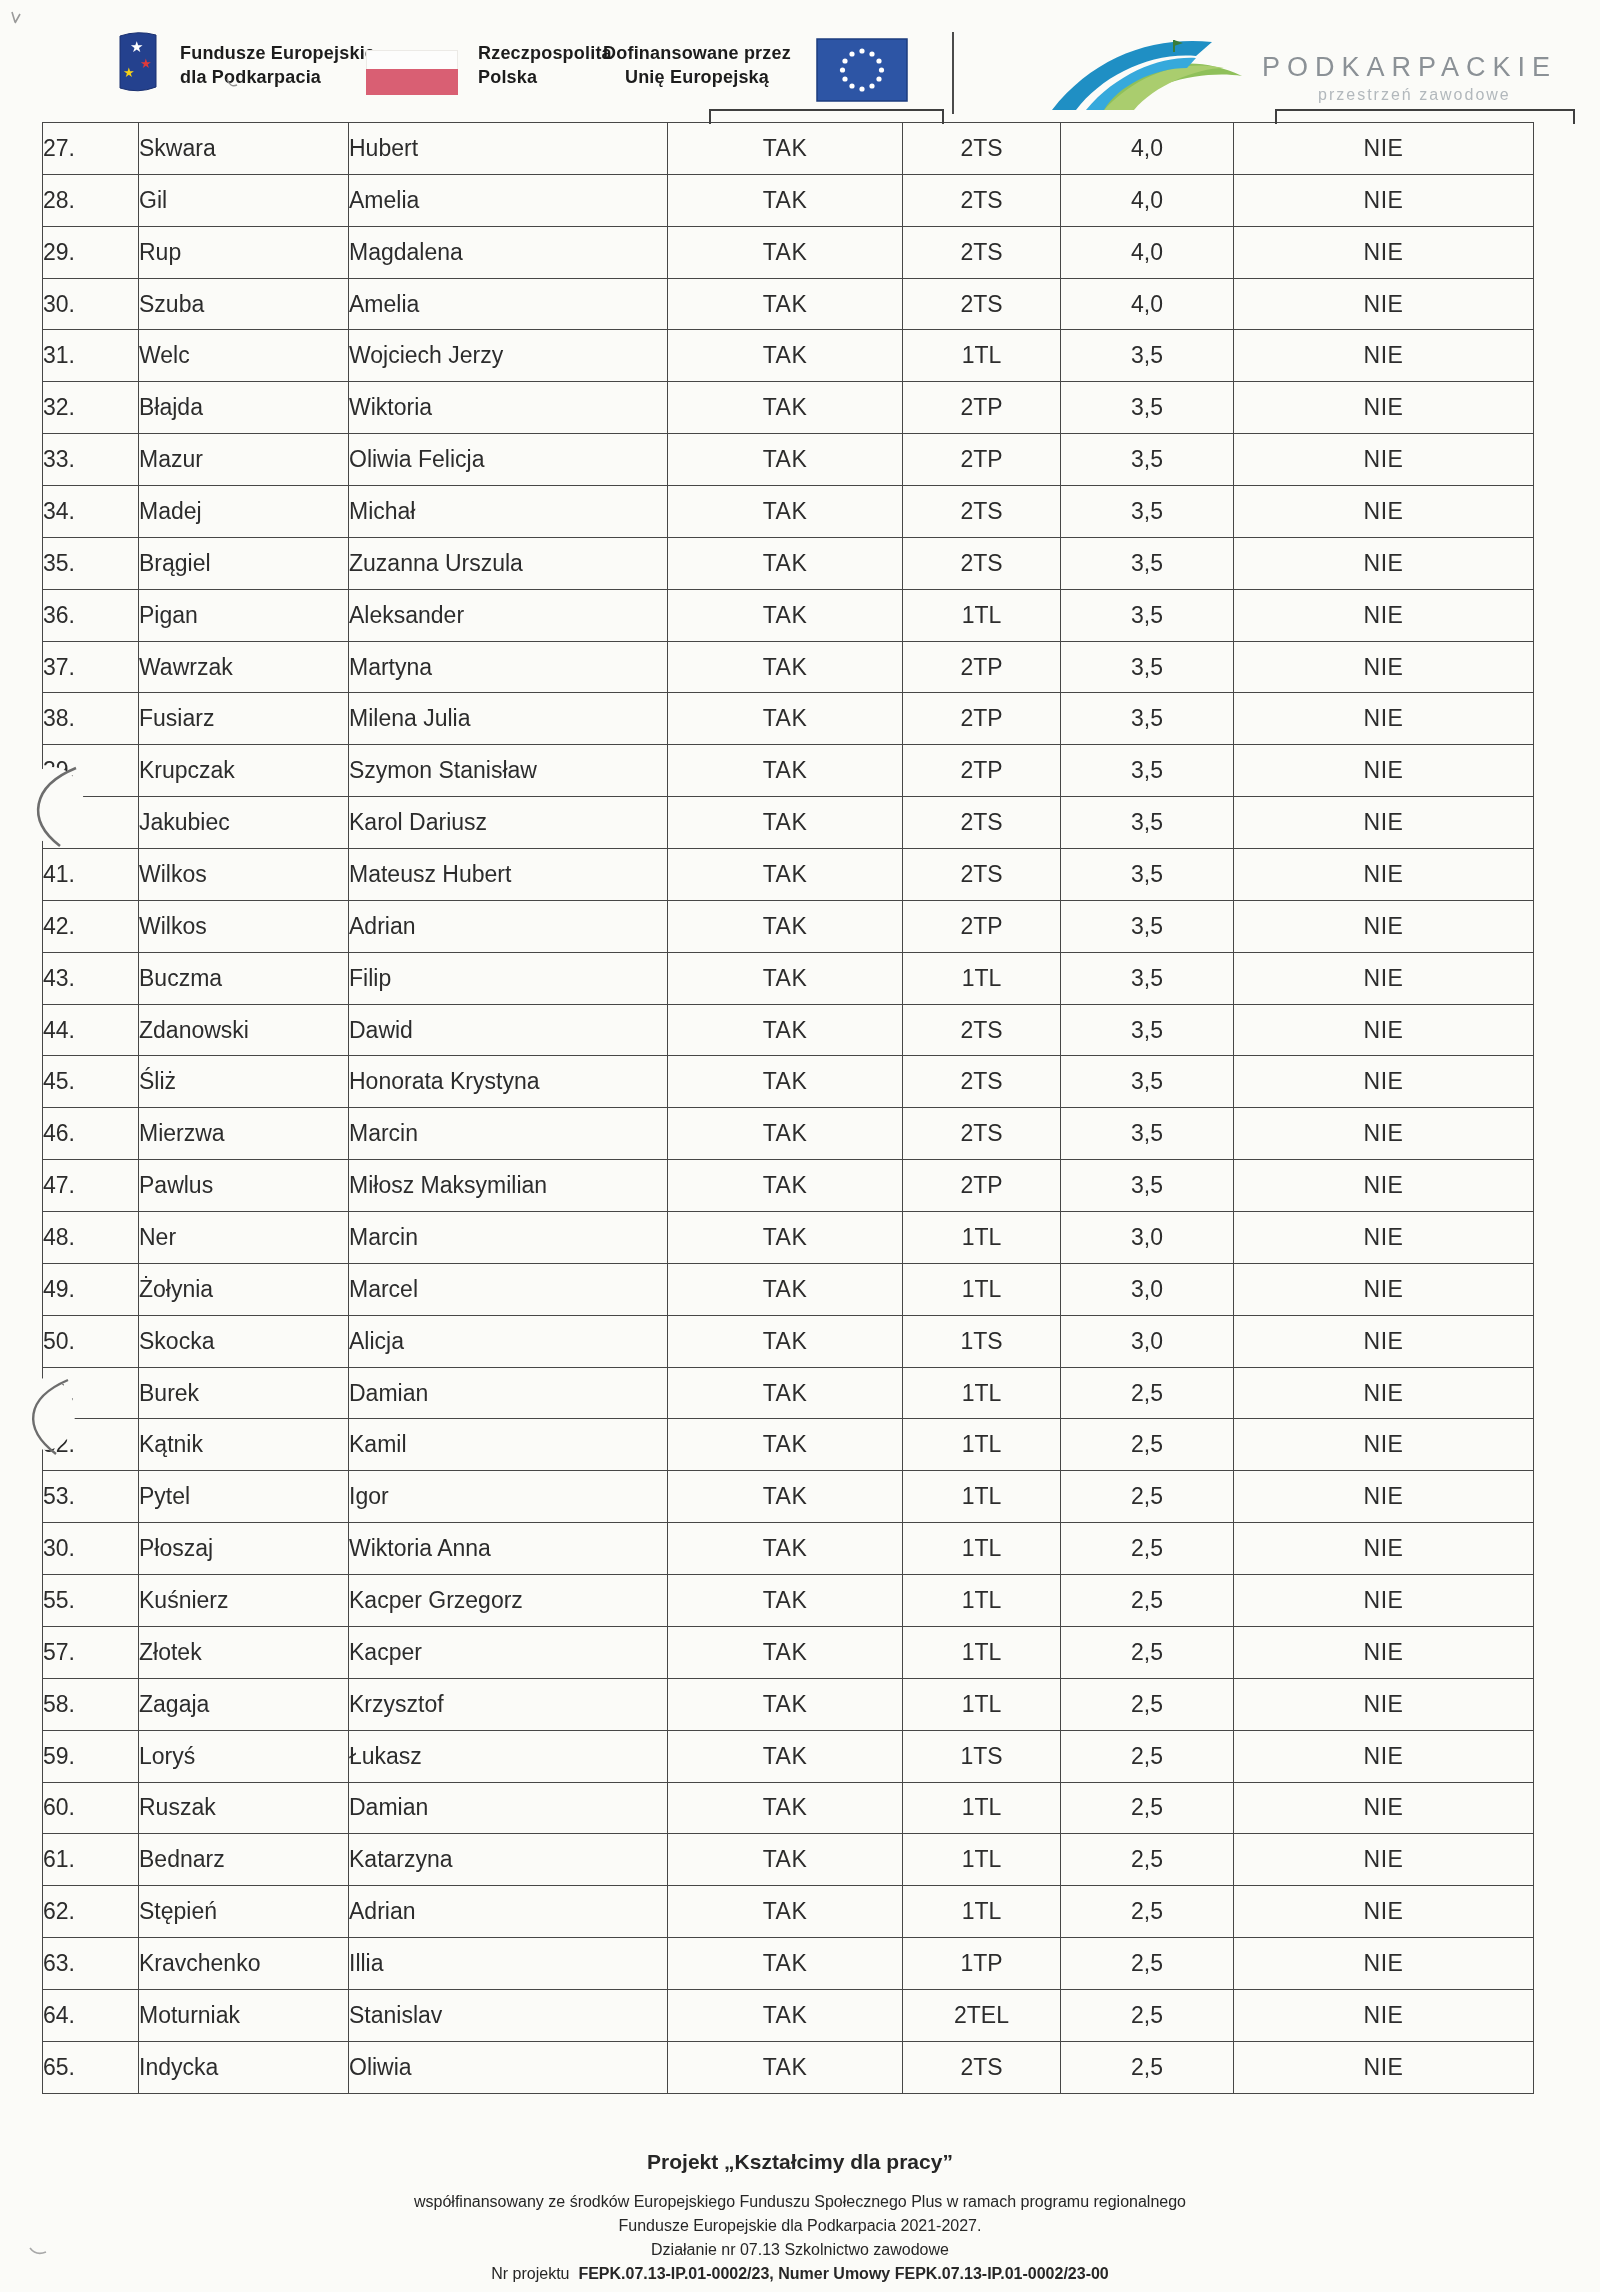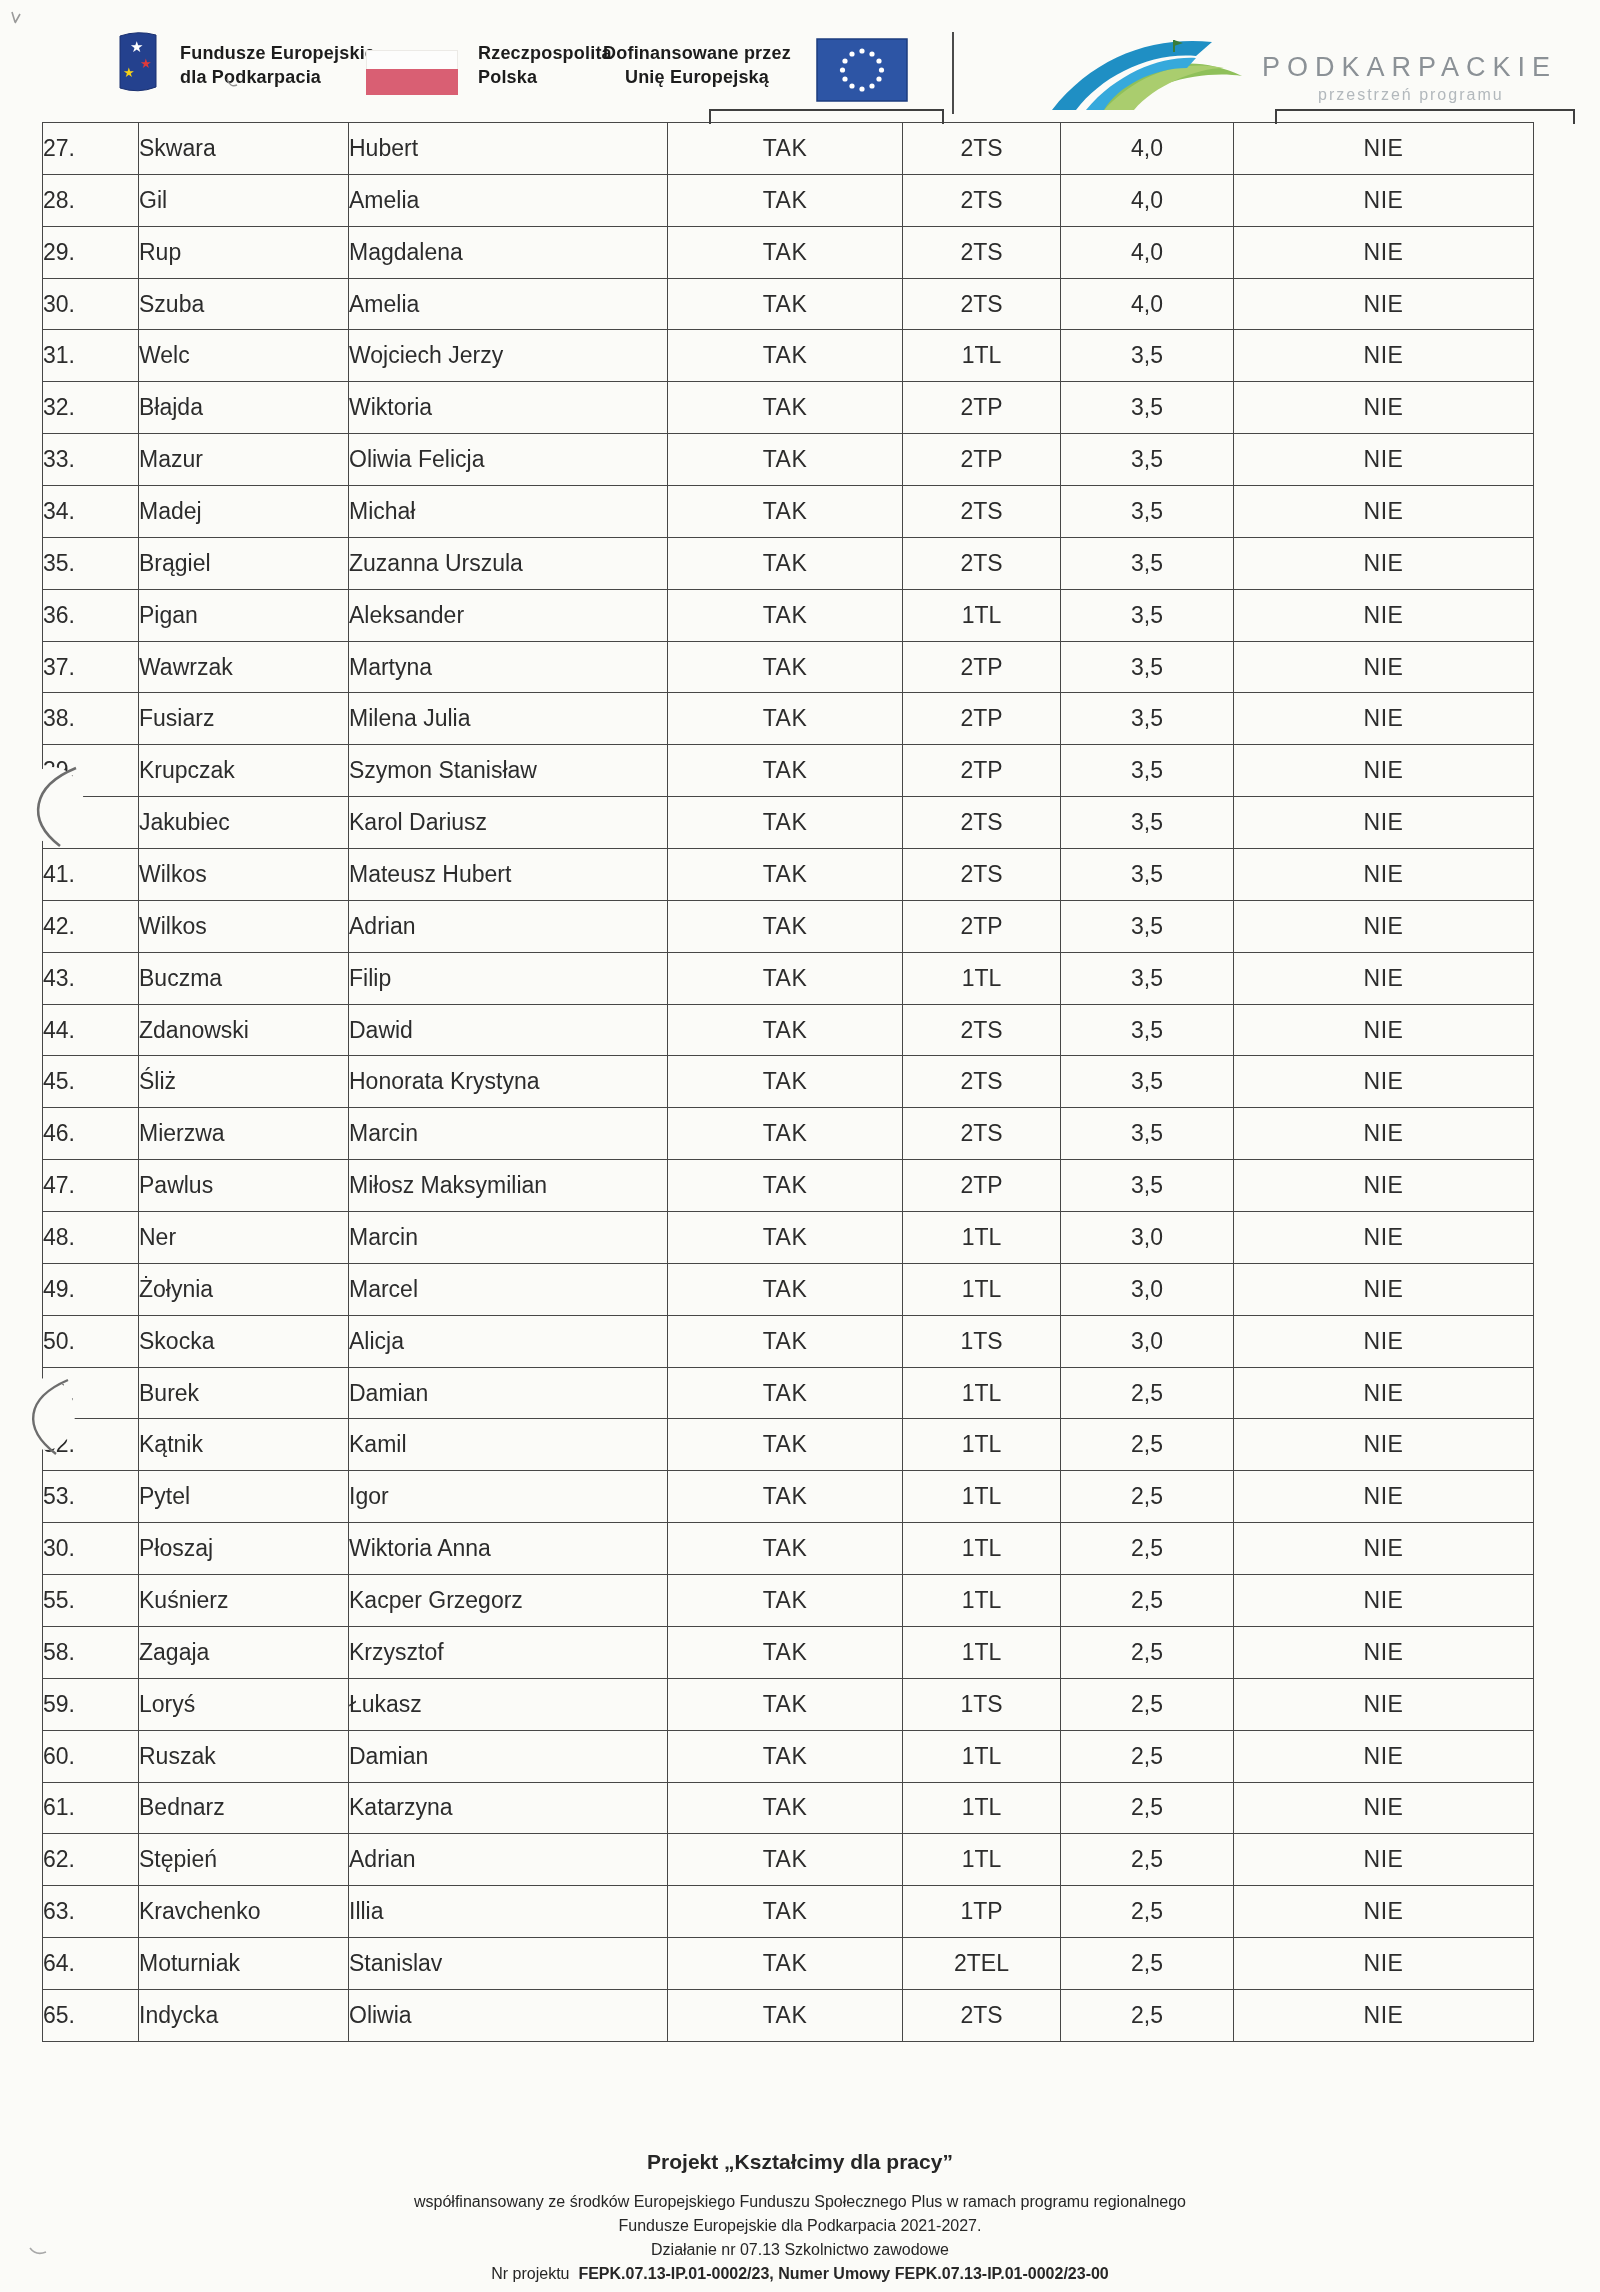--- a/index.html
+++ b/index.html
@@ -119,21 +119,21 @@
 
     <svg class="abs podk-swoosh" viewBox="0 0 200 86">
       <path d="M52,82 C92,34 146,24 196,48 C158,42 104,54 70,82 Z" fill="#8fc05a"></path>
       <path d="M58,82 C95,42 140,32 178,40 C150,40 108,58 88,82 Z" fill="#aacd6e"></path>
       <path d="M6,82 C48,28 108,8 166,14 L150,28 C104,24 56,48 30,82 Z" fill="#1f8fc4"></path>
       <path d="M40,82 C72,44 116,28 150,30 L141,40 C108,40 72,58 58,82 Z" fill="#36a9dc"></path>
       <path d="M128,12 l0,12" stroke="#3a7d3a" stroke-width="2"></path>
       <path d="M128,12 l9,3 -9,3 Z" fill="#3a7d3a"></path>
     </svg>
     <div class="abs podk-title">PODKARPACKIE</div>
-    <div class="abs podk-sub">przestrzeń programu</div>
+    <div class="abs podk-sub">przestrzeń zawodowe</div>
   </div>
 
   <div class="box-cap cap-tak"></div>
   <div class="box-cap cap-nie"></div>
 
   <table class="lt">
     <colgroup>
       <col style="width:96px">
         <col style="width:210px">
         <col style="width:319px">
@@ -428,20 +428,29 @@
           <td class="c-no">55.</td>
           <td class="c-sur">Kuśnierz</td>
           <td class="c-name">Kacper Grzegorz</td>
           <td class="c-tak">TAK</td>
           <td class="c-cls">1TL</td>
           <td class="c-score">2,5</td>
           <td class="c-nie">NIE</td>
         </tr>
 
 
+        <tr>
+          <td class="c-no">57.</td>
+          <td class="c-sur">Złotek</td>
+          <td class="c-name">Kacper</td>
+          <td class="c-tak">TAK</td>
+          <td class="c-cls">1TL</td>
+          <td class="c-score">2,5</td>
+          <td class="c-nie">NIE</td>
+        </tr>
 
         <tr>
           <td class="c-no">58.</td>
           <td class="c-sur">Zagaja</td>
           <td class="c-name">Krzysztof</td>
           <td class="c-tak">TAK</td>
           <td class="c-cls">1TL</td>
           <td class="c-score">2,5</td>
           <td class="c-nie">NIE</td>
         </tr>

